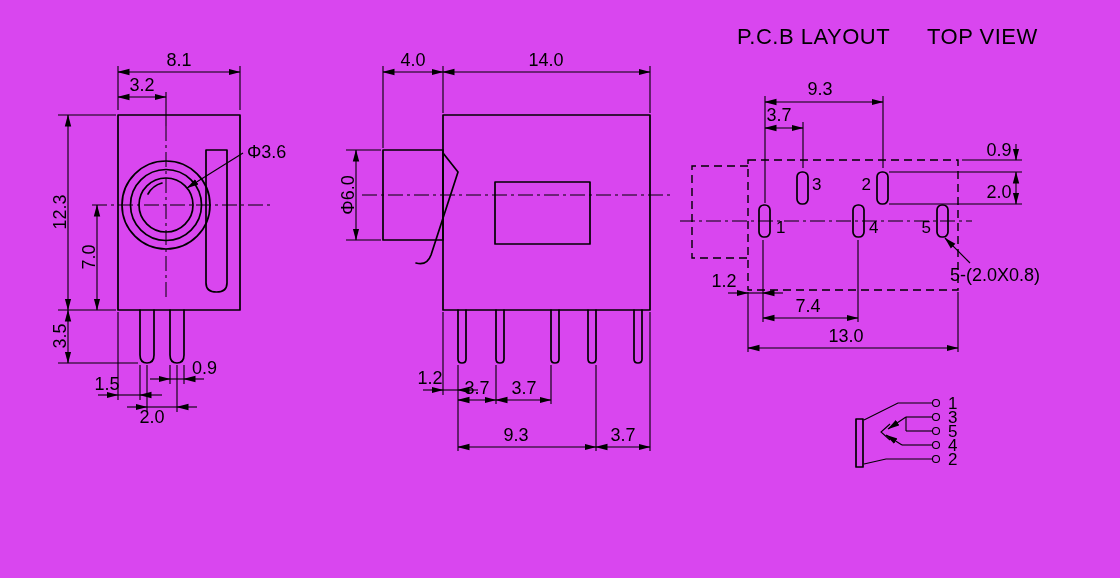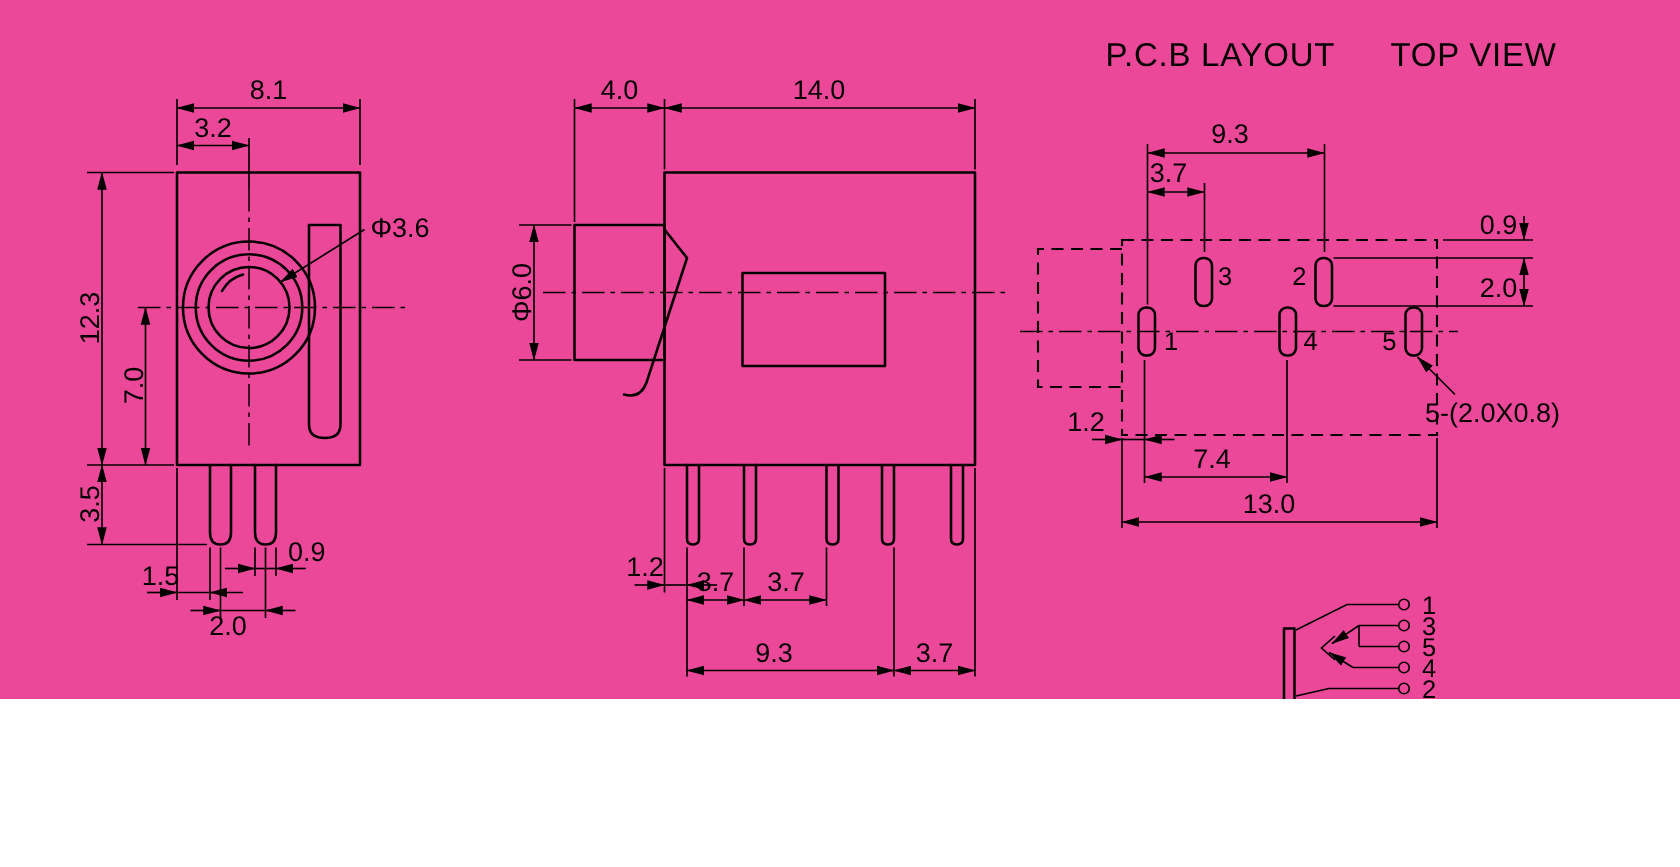--- a/index.html
+++ b/index.html
@@ -1,16 +1,16 @@
 <!DOCTYPE html>
 <html><head>
 <meta charset="utf-8">
 <style>
   html,body{margin:0;padding:0;background:#fff}
-  .stage{position:relative;width:1120px;height:466px;background:#ec4899;overflow:hidden;
+  .stage{position:relative;width:1120px;height:578px;background:#d946ef;overflow:hidden;
          font-family:"Liberation Sans",sans-serif}
   svg{display:block}
   .o{fill:none;stroke:#000;stroke-width:1.7;stroke-linejoin:round;stroke-linecap:round}
   .t{fill:none;stroke:#000;stroke-width:1.1}
   .cl{fill:none;stroke:#000;stroke-width:1;stroke-dasharray:15 4 3 4}
   .db{fill:none;stroke:#000;stroke-width:1.4;stroke-dasharray:8 5}
   text{fill:#000;font-size:18px;font-family:"Liberation Sans",sans-serif}
   .ttl{font-size:22px;letter-spacing:.5px}
   .sm{font-size:17px}
 </style>

